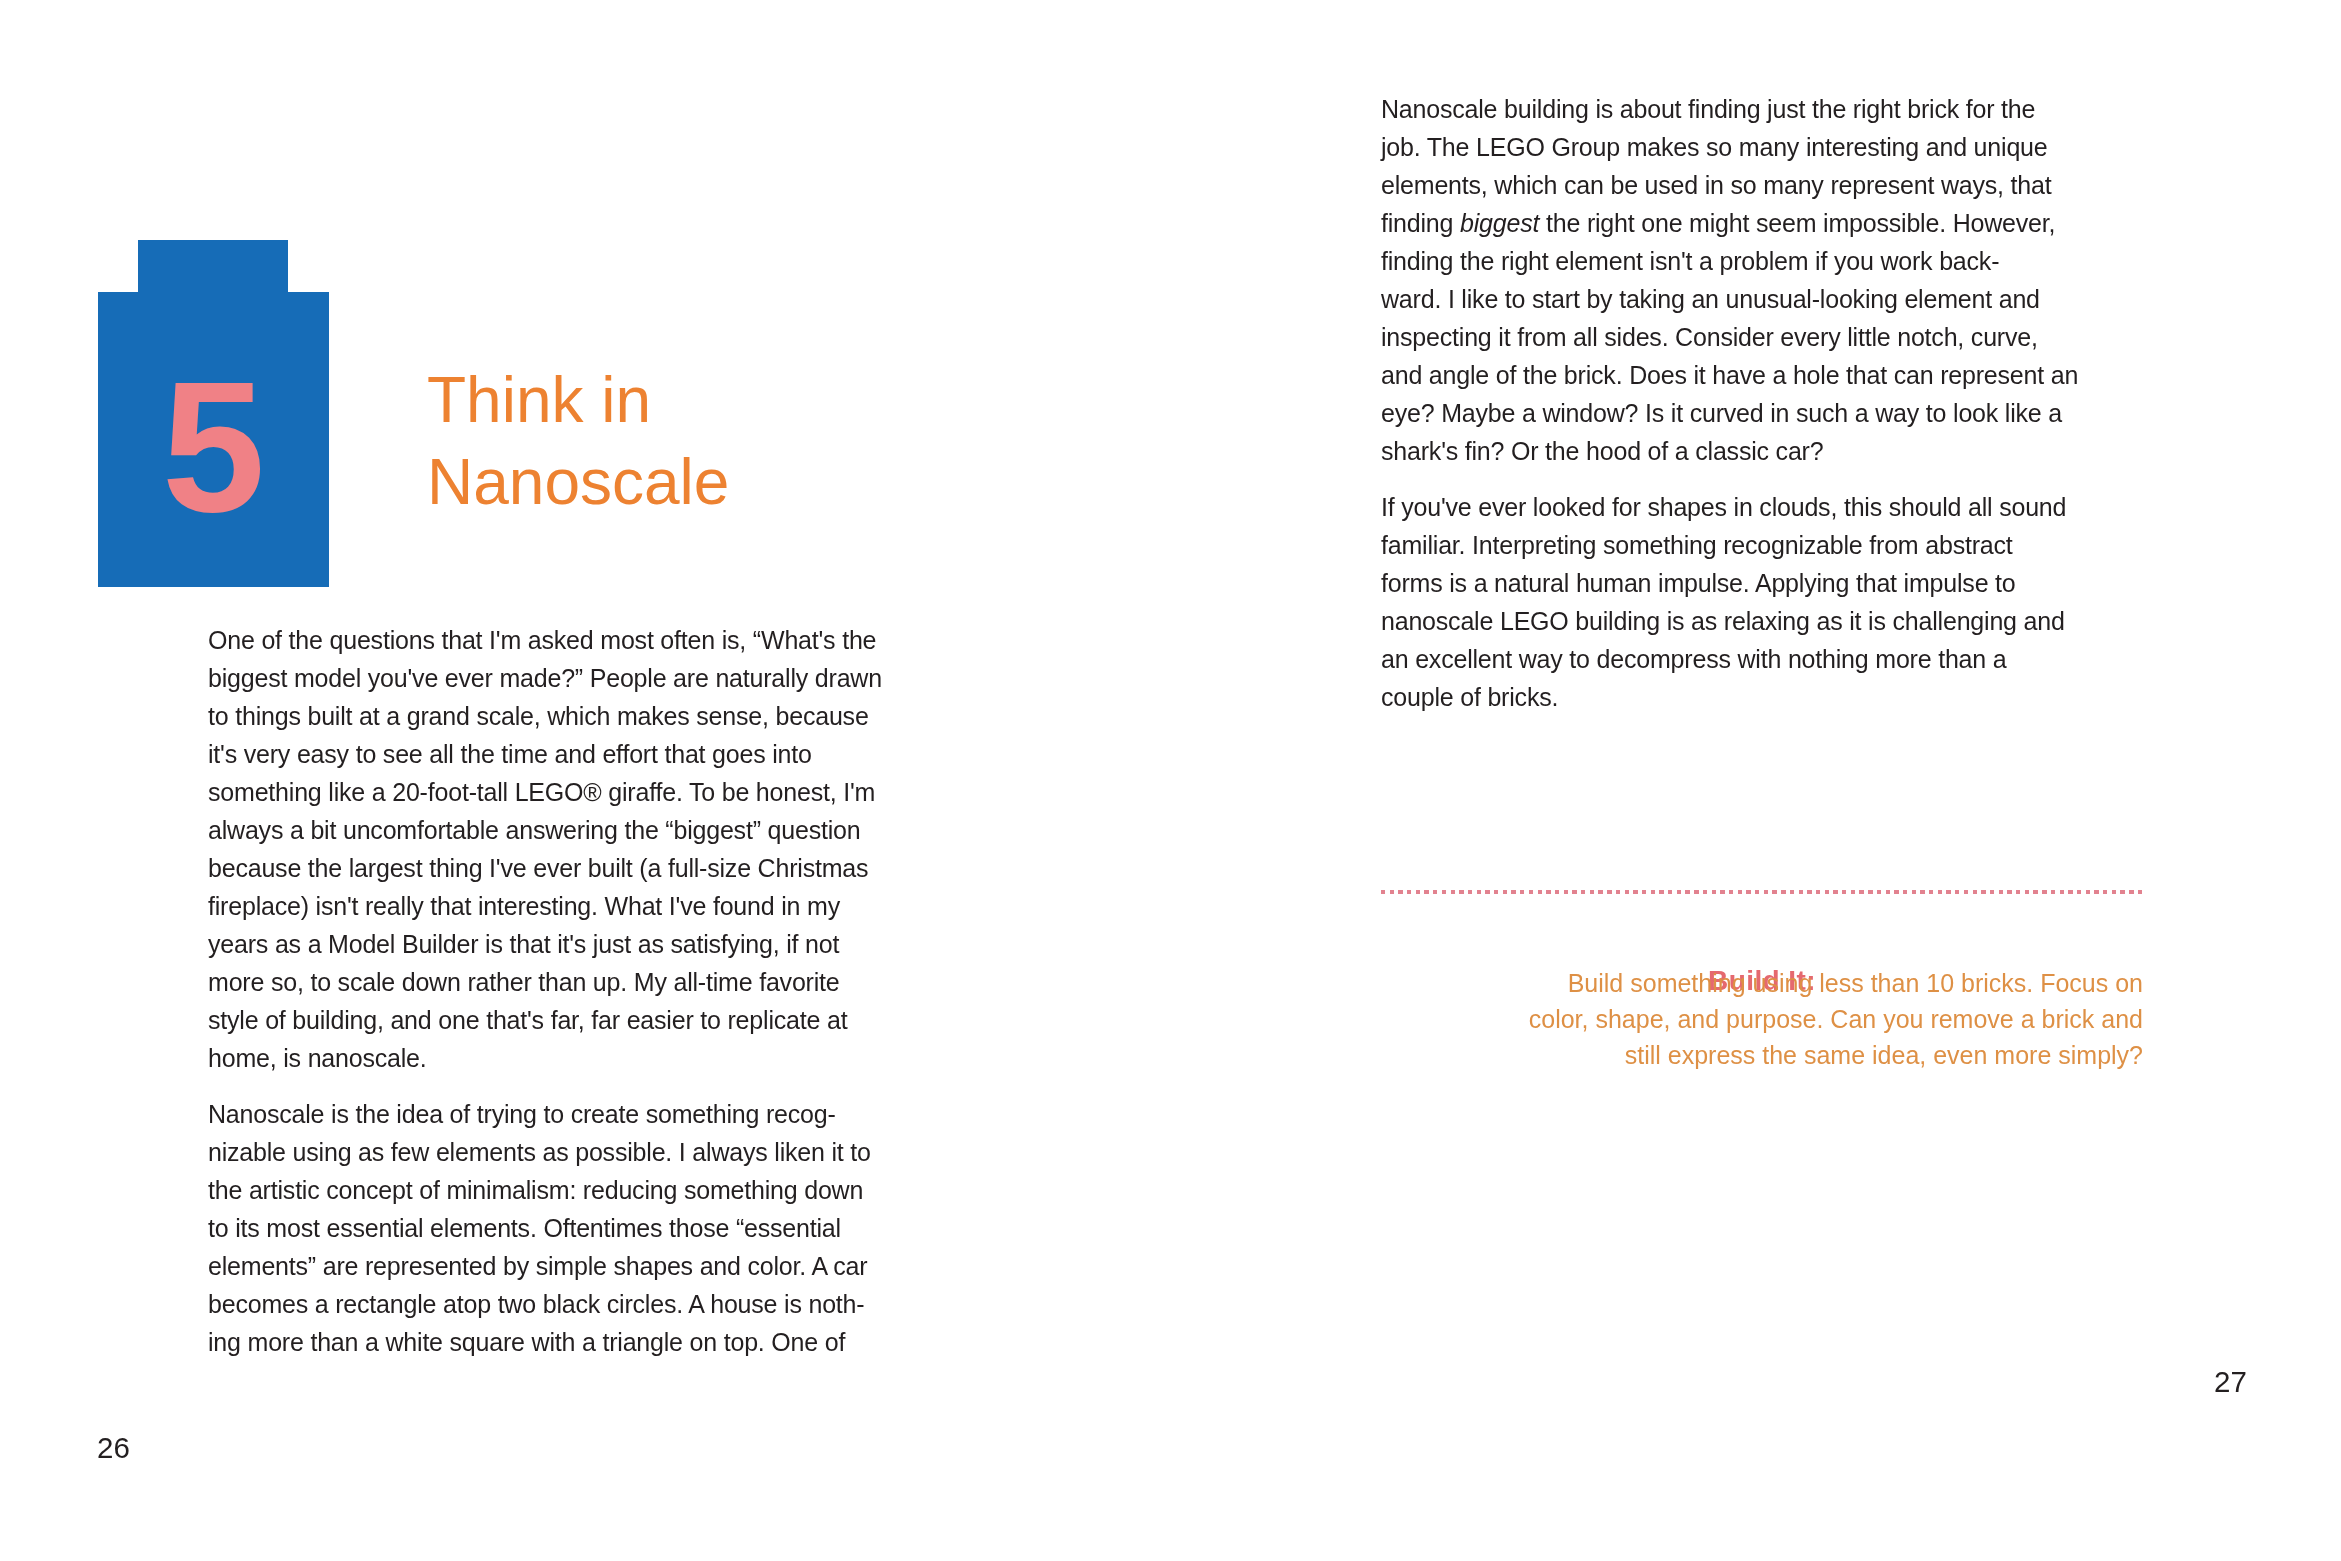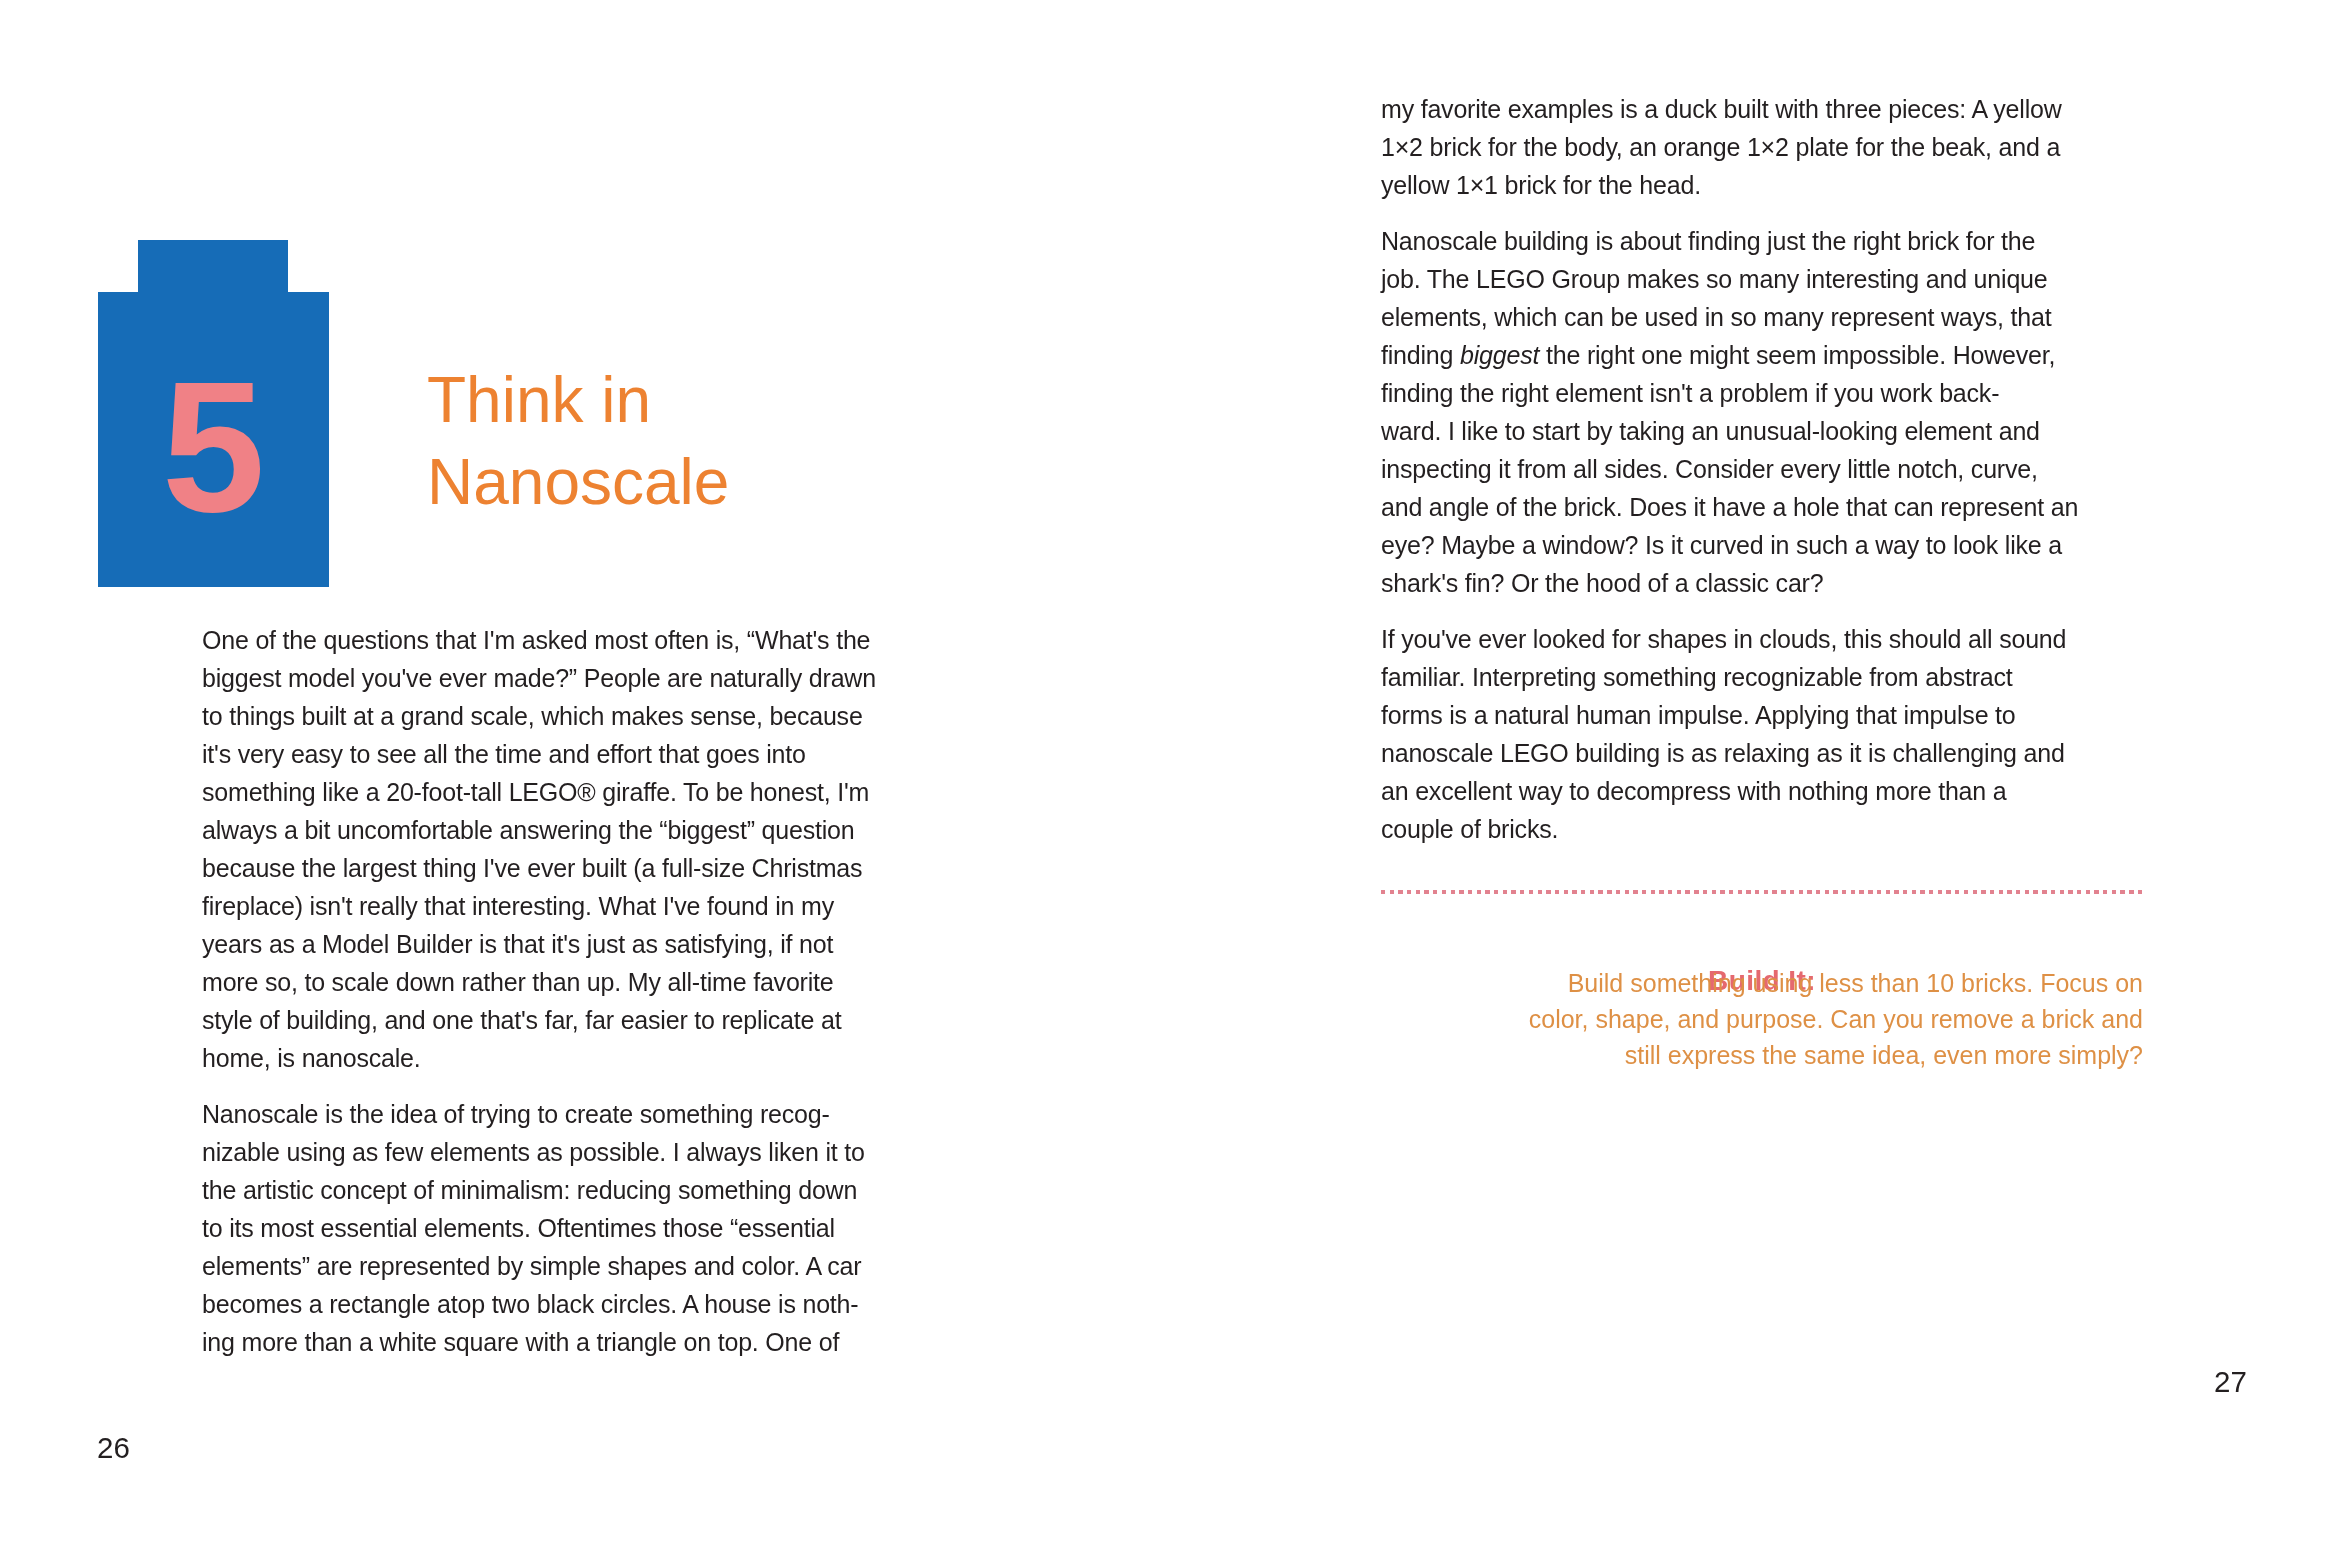--- a/index.html
+++ b/index.html
@@ -43,21 +43,21 @@
     white-space: pre;
   }
   
   .bt {
     font-size: 25px;
     line-height: 38px;
     letter-spacing: -0.2px;
     white-space: pre;
     color: #231F20;
   }
-  .col-left  { position: absolute; left: 202px;  top: 621px; }
+  .col-left  { position: absolute; left: 208px;  top: 621px; }
   .col-right { position: absolute; left: 1381px; top: 90px; }
   .col-left p, .col-right p { margin: 0 0 18px 0; }
   .col-right em { font-style: italic; }
   
   .dotted-divider {
     position: absolute;
     left: 1381px; top: 890px;
     width: 762px; height: 4.3px;
     background: repeating-linear-gradient(to right, #E2828F 0 4.3px, transparent 4.3px 8.7px);
   }
@@ -127,23 +127,20 @@
 elements” are represented by simple shapes and color. A car
 becomes a rectangle atop two black circles. A house is noth-
 ing more than a white square with a triangle on top. One of</p>
     </div>
 
     <div class="page-number pn-left">26</div>
   </div>
 
   <div>
     <div class="col-right">
-      <p class="bt">my favorite examples is a duck built with three pieces: A yellow
-1×2 brick for the body, an orange 1×2 plate for the beak, and a
-yellow 1×1 brick for the head.</p>
       <p class="bt"><span>Nanoscale building is about finding just the right brick for the
 job. The LEGO Group makes so many interesting and unique
 elements, which can be used in so many represent ways, that
 finding </span><em>biggest</em><span> the right one might seem impossible. However,
 finding the right element isn't a problem if you work back-
 ward. I like to start by taking an unusual-looking element and
 inspecting it from all sides. Consider every little notch, curve,
 and angle of the brick. Does it have a hole that can represent an
 eye? Maybe a window? Is it curved in such a way to look like a
 shark's fin? Or the hood of a classic car?</span></p>

